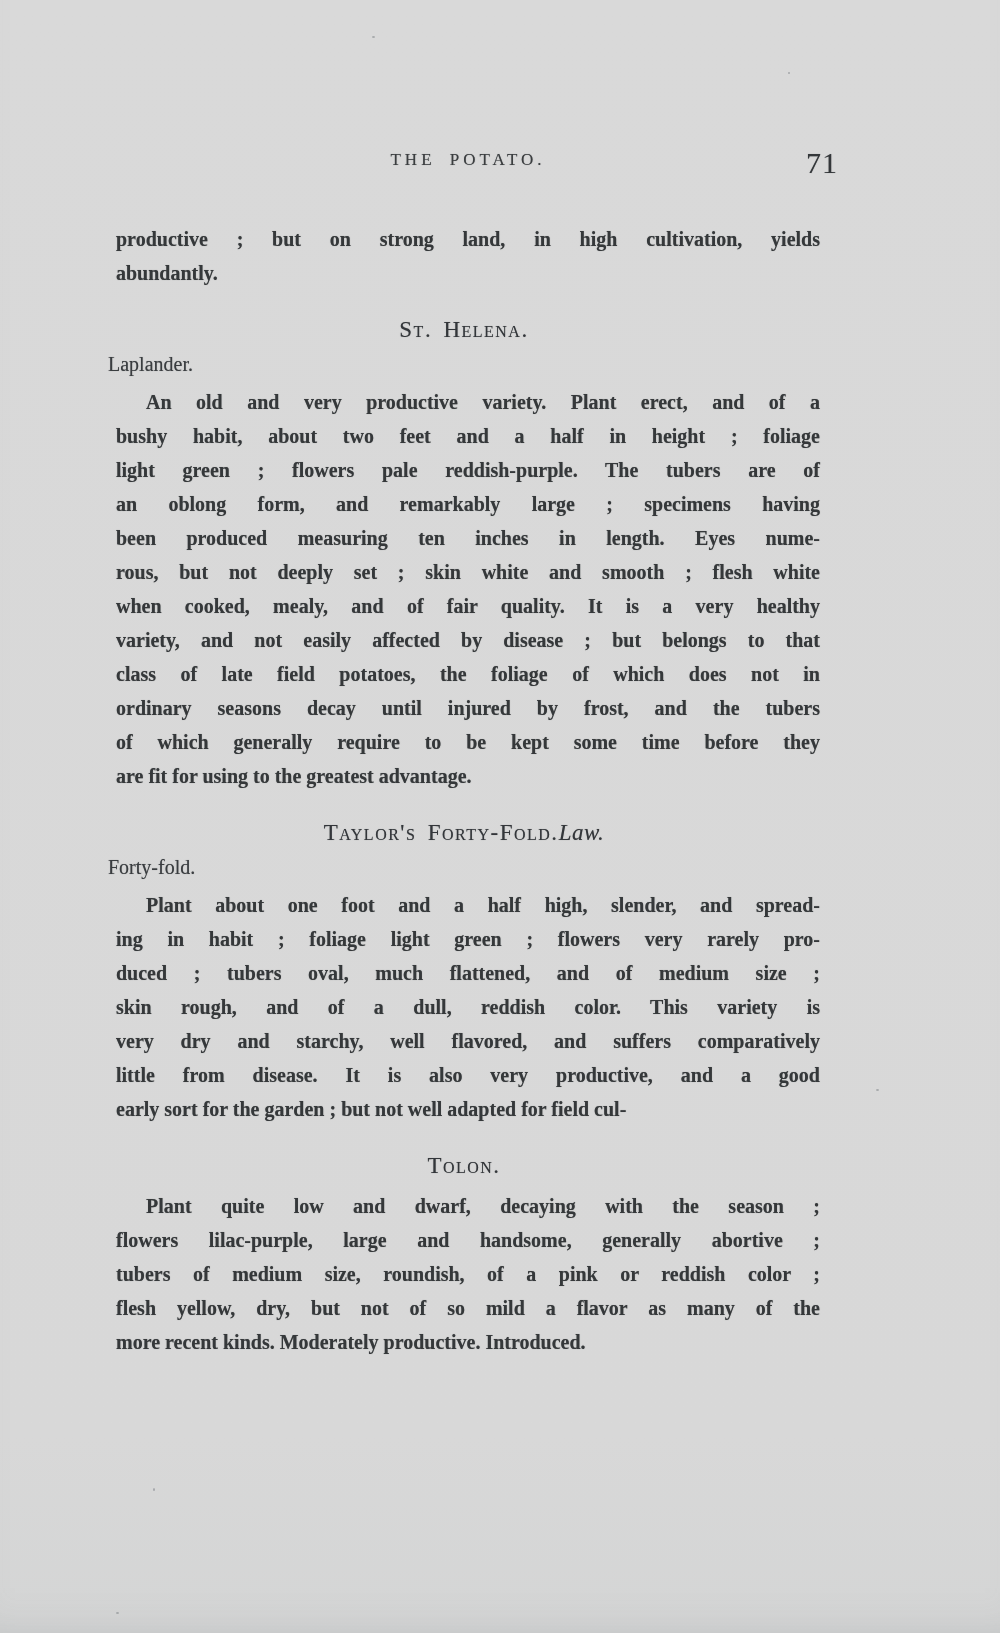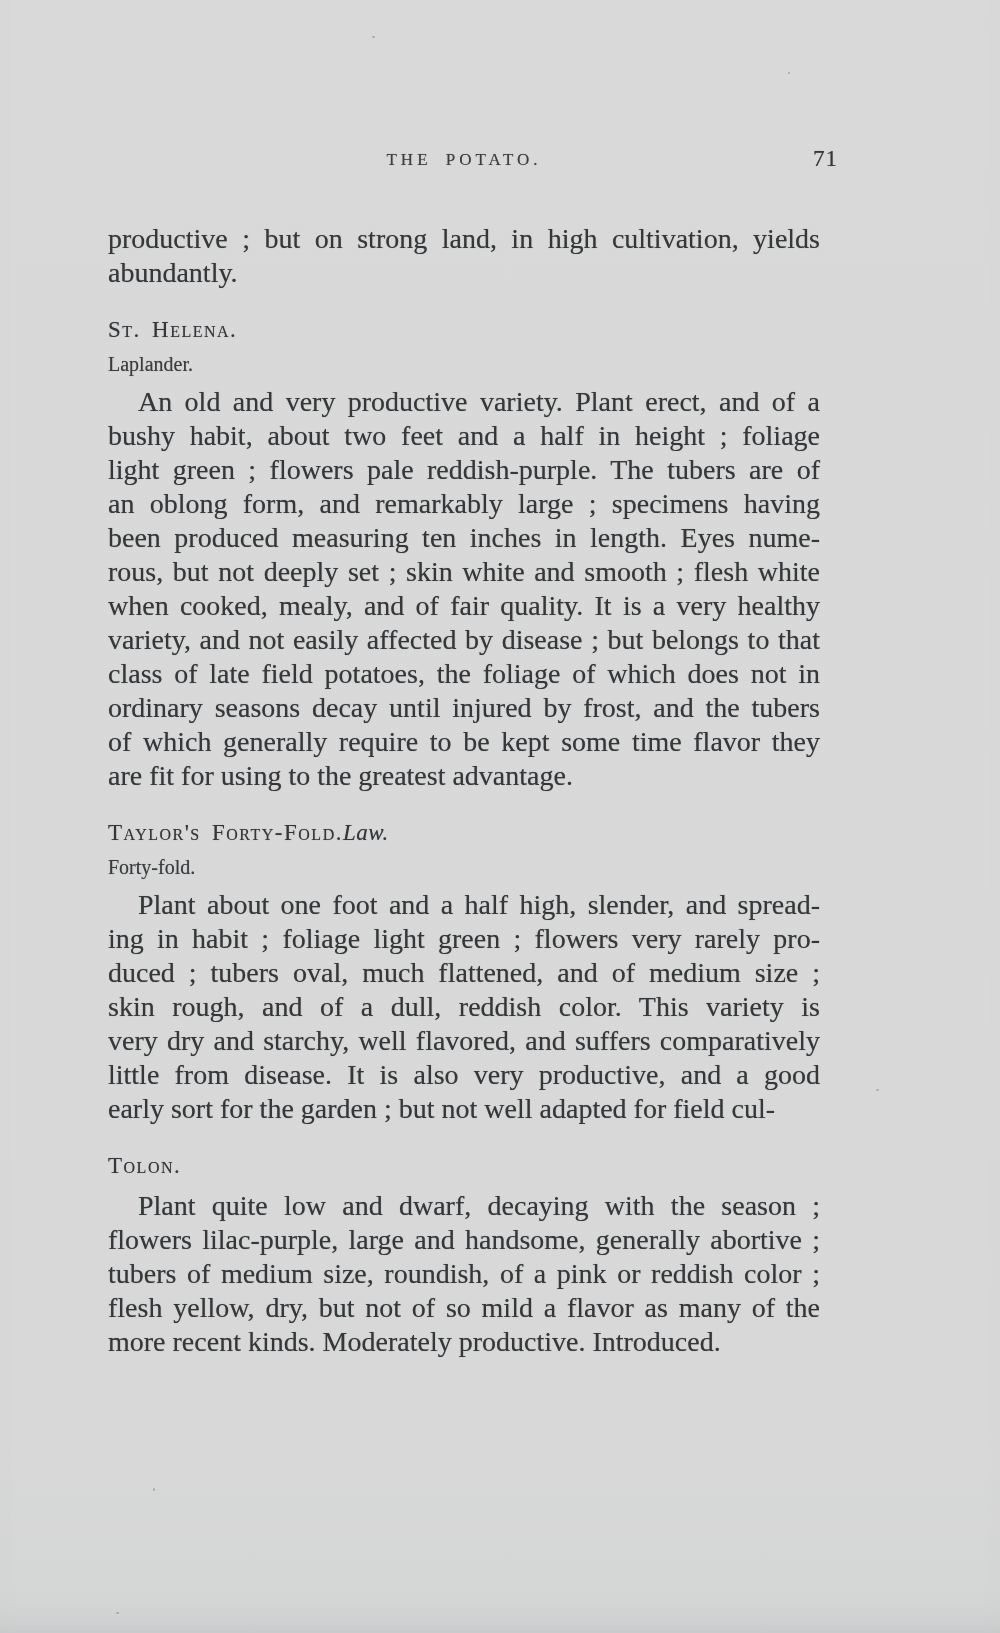--- a/index.html
+++ b/index.html
@@ -21,62 +21,65 @@
     -webkit-font-smoothing: antialiased;
   }
   .content {
     position: absolute;
     left: 108px;
     top: 0;
     width: 712px;
   }
   .ink {
     text-shadow: 0 0 0.8px rgba(55,58,60,0.55);
+    margin-left: 8px;
   }
   .running-head {
     position: relative;
     margin-top: 150px;
     height: 26px;
   }
   .head-title {
     display: block;
     text-align: center;
     font-size: 17px;
     letter-spacing: 4px;
     word-spacing: 6px;
     color: #3b3e40;
   }
   .page-number {
     position: absolute;
     right: -18px;
     top: -4px;
-    font-size: 23px;
+    font-size: 30px;
     letter-spacing: 1px;
     color: #34373a;
   }
   .paragraph {
-    font-size: 28px;
+    font-size: 20px;
     line-height: 34px;
+    font-weight: bold;
   }
   .paragraph .line {
     text-align: justify;
     text-align-last: justify;
     white-space: normal;
   }
   .paragraph .line:last-child {
     text-align-last: left;
   }
   .paragraph.indented .line:first-child {
     text-indent: 30px;
   }
   .para-continuation {
     margin-top: 46px;
   }
   .section-heading {
     margin: 27px 0 10px 0;
+    text-align: center;
     font-size: 23px;
     font-weight: normal;
     font-variant: small-caps;
     letter-spacing: 1.5px;
     word-spacing: 4px;
     color: #33363a;
   }
   .section-heading .heading-source {
     font-variant: normal;
     font-style: italic;
@@ -116,21 +119,21 @@
         <div class="line">An old and very productive variety.  Plant erect, and of a</div>
         <div class="line">bushy habit, about two feet and a half in height ;  foliage</div>
         <div class="line">light green ;  flowers pale reddish-purple.  The tubers are of</div>
         <div class="line">an oblong form, and remarkably large ;  specimens having</div>
         <div class="line">been produced measuring ten inches in length.  Eyes nume-</div>
         <div class="line">rous, but not deeply set ;  skin white and smooth ;  flesh white</div>
         <div class="line">when cooked, mealy, and of fair quality.  It is a very healthy</div>
         <div class="line">variety, and not easily affected by disease ;  but belongs to that</div>
         <div class="line">class of late field potatoes, the foliage of which does not in</div>
         <div class="line">ordinary seasons decay until injured by frost, and the tubers</div>
-        <div class="line">of which generally require to be kept some time flavor they</div>
+        <div class="line">of which generally require to be kept some time before they</div>
         <div class="line">are fit for using to the greatest advantage.</div>
       </div>
 
     <h2 class="section-heading ink"><span>Taylor's Forty-Fold.</span><span class="heading-source">Law.</span></h2>
     <h3 class="section-subheading ink">Forty-fold.</h3>
     <div class="paragraph indented ink">
         <div class="line">Plant about one foot and a half high, slender, and spread-</div>
         <div class="line">ing in habit ;  foliage light green ;  flowers very rarely pro-</div>
         <div class="line">duced ;  tubers oval, much flattened, and of medium size ;</div>
         <div class="line">skin rough, and of a dull, reddish color.  This variety is</div>

